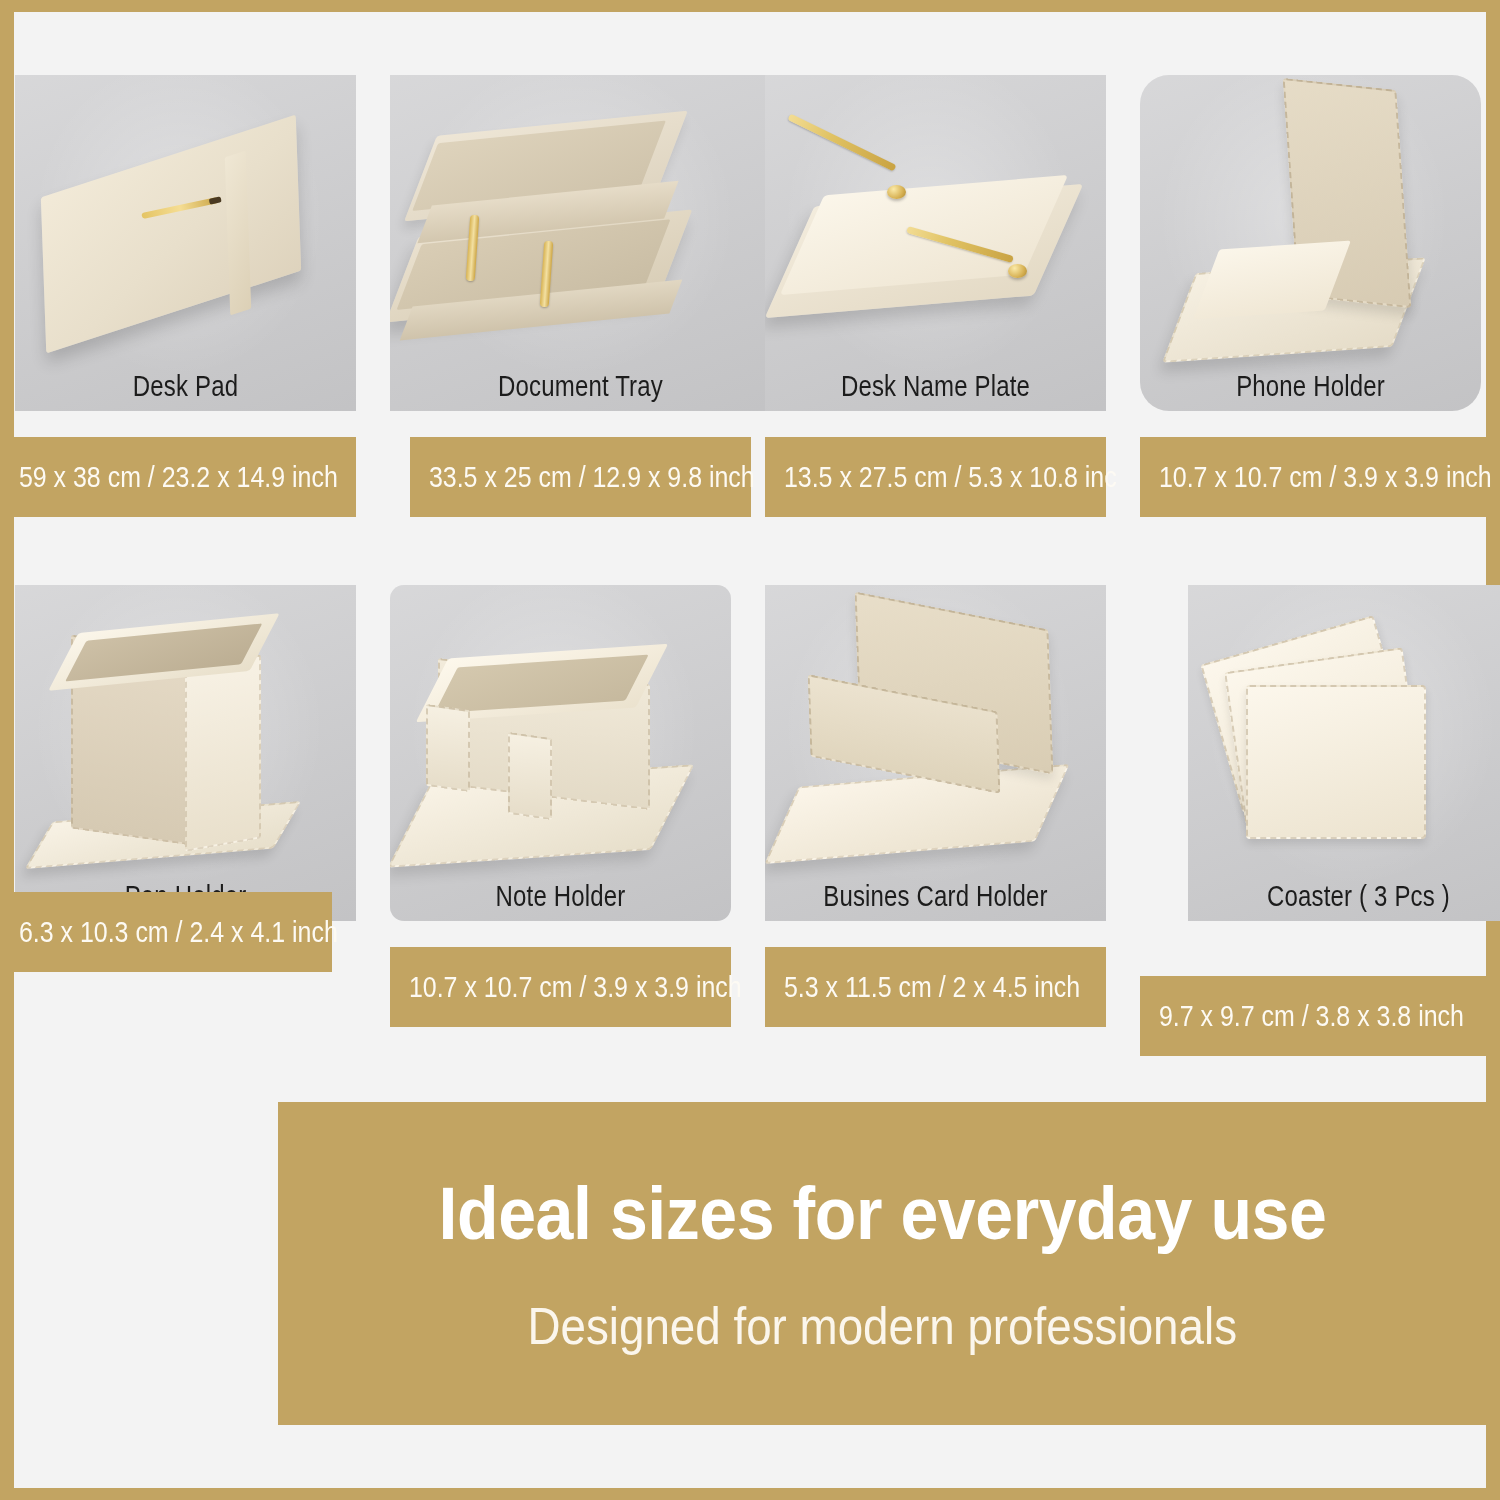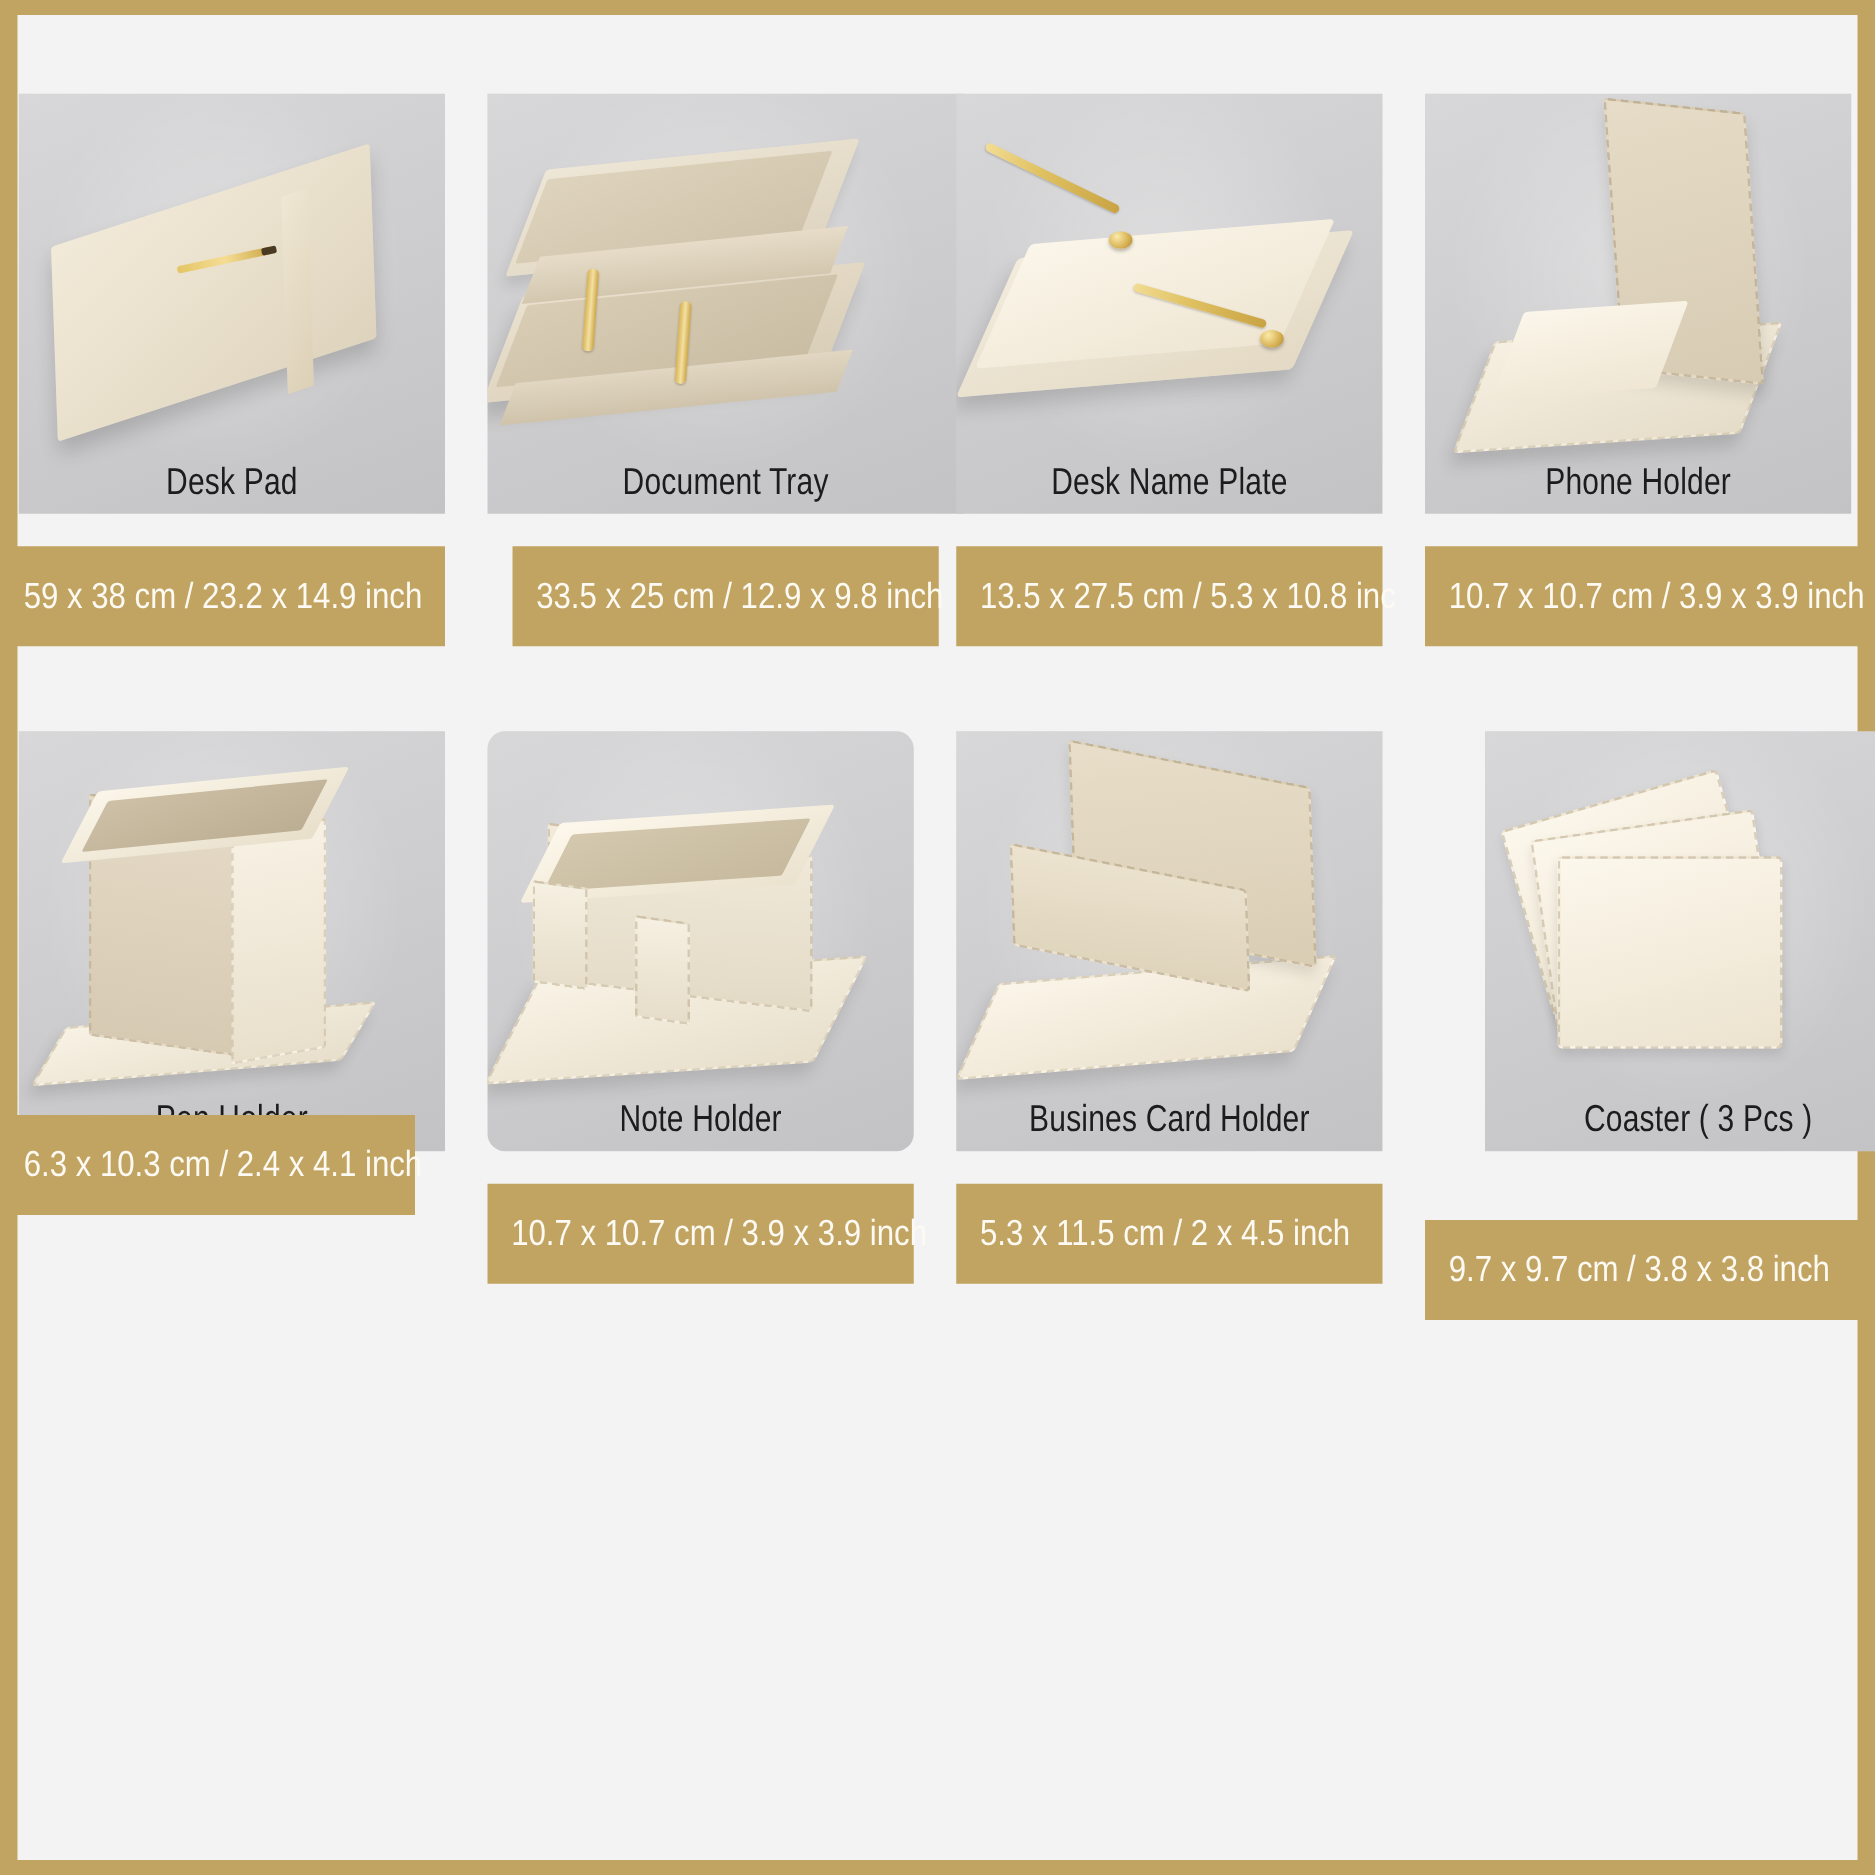--- a/index.html
+++ b/index.html
@@ -361,21 +361,21 @@
           <div class="knob k2"></div>
         </div>
         <div class="caption">Desk Name Plate</div>
       </div>
       <div class="sizebar" style="left:765px;top:437px;width:341px;height:80px;align-items:center;">
         <span>13.5 x 27.5 cm / 5.3 x 10.8 inc</span>
       </div>
     </div>
 
     <div class="cell">
-      <div class="photo" style="left:1140px;top:75px;width:341px;height:336px;">
+      <div class="photo" style="left:1140px;top:75px;width:341px;height:336px;border-radius:29px;">
         <div class="vig"></div>
         <div class="art">
           <div class="ph-base"></div>
           <div class="ph-back"></div>
           <div class="ph-lip"></div>
         </div>
         <div class="caption">Phone Holder</div>
       </div>
       <div class="sizebar" style="left:1140px;top:437px;width:360px;height:80px;">
         <span>10.7 x 10.7 cm / 3.9 x 3.9  inch</span>
@@ -440,13 +440,17 @@
         </div>
         <div class="caption">Coaster ( 3 Pcs )</div>
       </div>
       <div class="sizebar" style="left:1140px;top:976px;width:360px;height:80px;">
         <span>9.7 x 9.7 cm / 3.8 x 3.8 inch</span>
       </div>
     </div>
 
   </div>
 
+  <div class="banner">
+    <h1>Ideal sizes for everyday use</h1>
+    <h2>Designed for modern professionals</h2>
+  </div>
 </div>
 
 </body></html>

